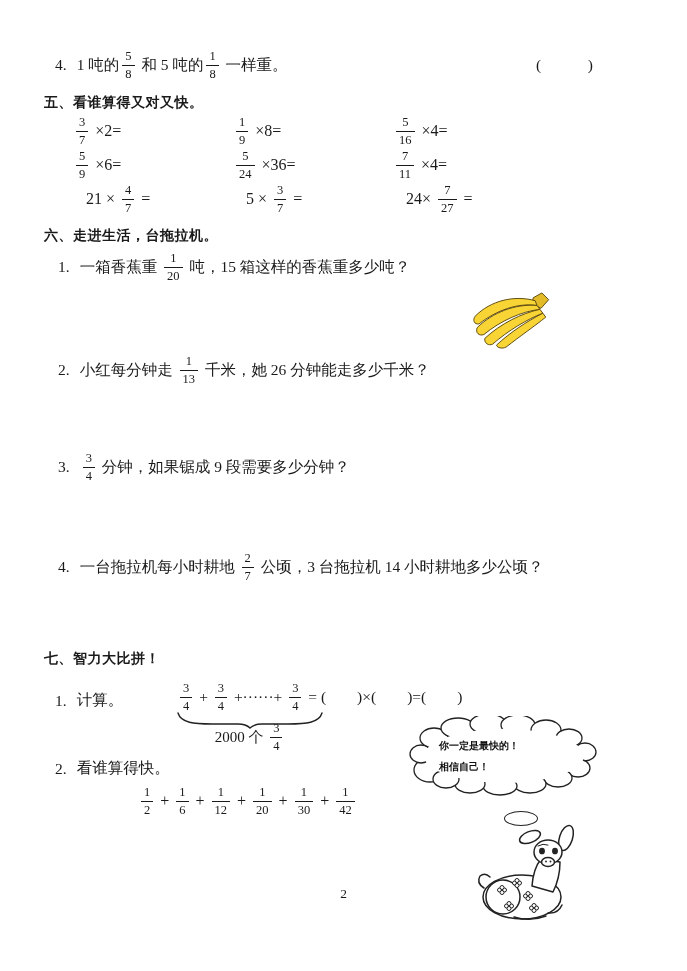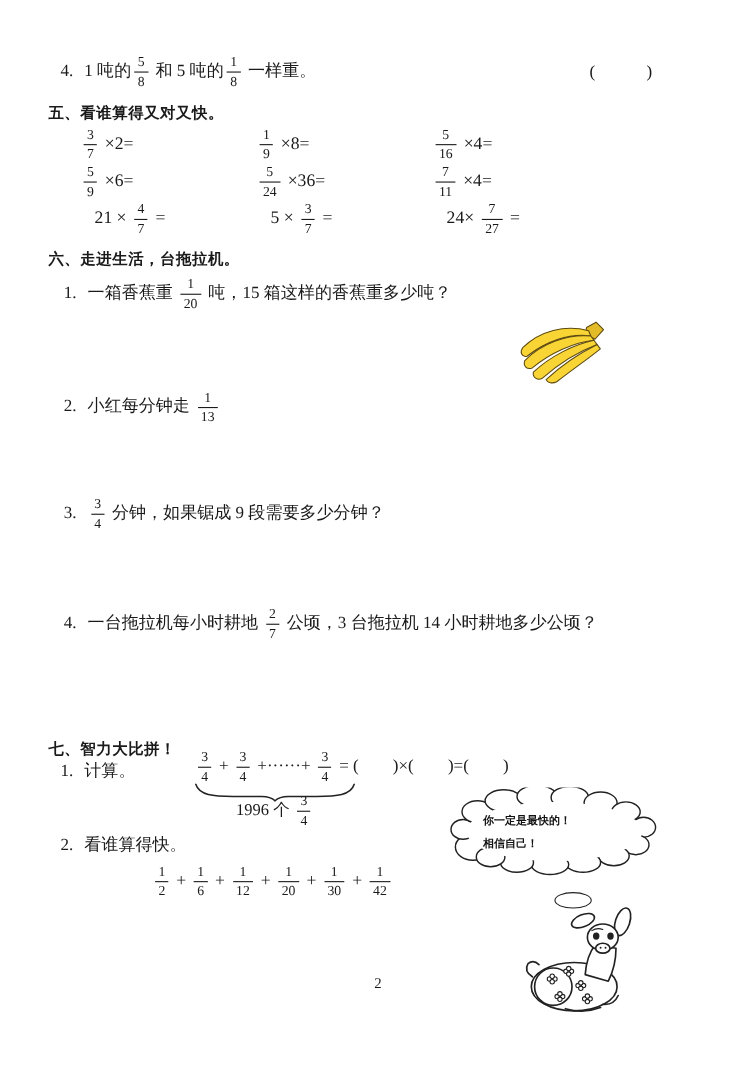--- a/index.html
+++ b/index.html
@@ -180,20 +180,21 @@
   </svg>
 
   <div class="abs problem" style="left:58px; top:355px;">
     <span class="label">2.</span>
     <span class="expr">
         <span class="tk">小红每分钟走 </span>
         <span class="frac">
           <span class="fnum">1</span>
           <span class="fden">13</span>
         </span>
+        <span class="tk"> 千米，她 26 分钟能走多少千米？</span>
       </span>
   </div>
 
   <div class="abs problem" style="left:58px; top:452px;">
     <span class="label">3.</span>
     <span class="expr">
         <span class="frac">
           <span class="fnum">3</span>
           <span class="fden">4</span>
         </span>
@@ -206,21 +207,21 @@
     <span class="expr">
         <span class="tk">一台拖拉机每小时耕地 </span>
         <span class="frac">
           <span class="fnum">2</span>
           <span class="fden">7</span>
         </span>
         <span class="tk"> 公顷，3 台拖拉机 14 小时耕地多少公顷？</span>
       </span>
   </div>
 
-  <div class="abs heading" style="left:44px; top:672px;">七、智力大比拼！</div>
+  <div class="abs heading" style="left:44px; top:650px;">七、智力大比拼！</div>
 
   <div class="abs problem" style="left:55px; top:690px;">
     <span class="label">1.</span>
     <span>计算。</span>
   </div>
 
   <div class="abs expr" style="left:177px; top:682px; font-size:15.5px;">
       <span class="frac">
         <span class="fnum">3</span>
         <span class="fden">4</span>
@@ -236,21 +237,21 @@
         <span class="fden">4</span>
       </span>
       <span class="tk"> = (　　)×(　　)=(　　)</span>
     </div>
 
   <svg class="abs" style="left:176px; top:712px;" width="148" height="17" viewBox="0 0 148 17">
     <path d="M2,1 C5,11 18,12 36,12 L62,12 C69,12 72,14 74,16 C76,14 79,12 86,12 L112,12 C130,12 143,11 146,1" fill="none" stroke="#222" stroke-width="1.4" stroke-linecap="round"></path>
   </svg>
 
   <div class="abs expr brace-label" style="left:165px; top:722px;">
-      <span class="tk">1996 个 </span>
+      <span class="tk">2000 个 </span>
       <span class="frac">
         <span class="fnum">3</span>
         <span class="fden">4</span>
       </span>
     </div>
 
   <div class="abs problem" style="left:55px; top:758px;">
     <span class="label">2.</span>
     <span>看谁算得快。</span>
   </div>

